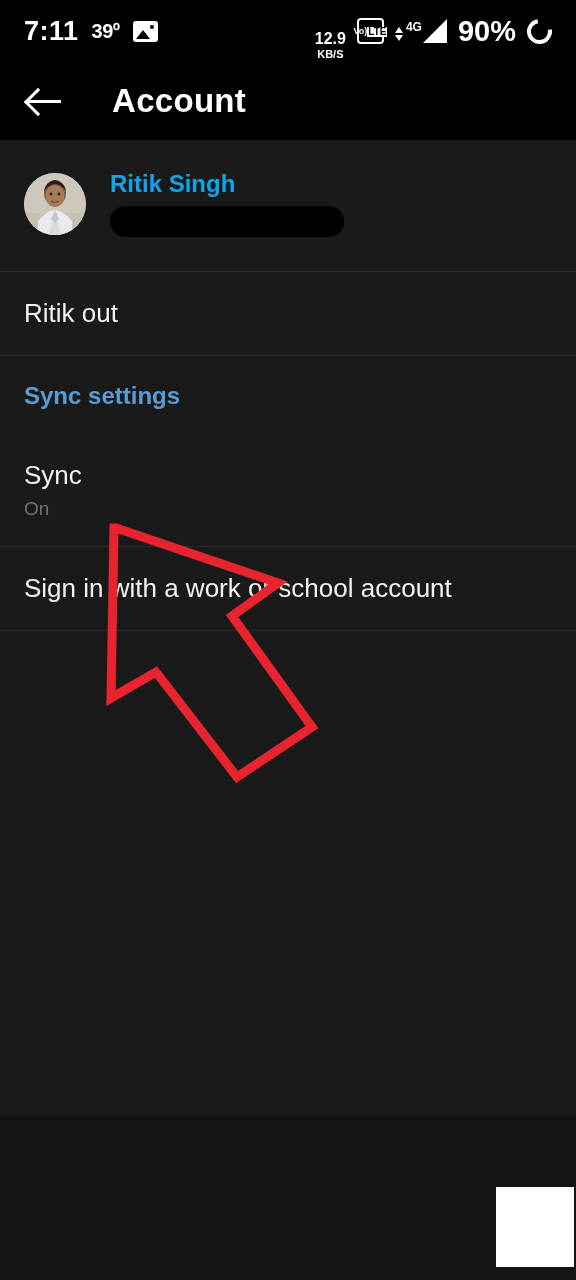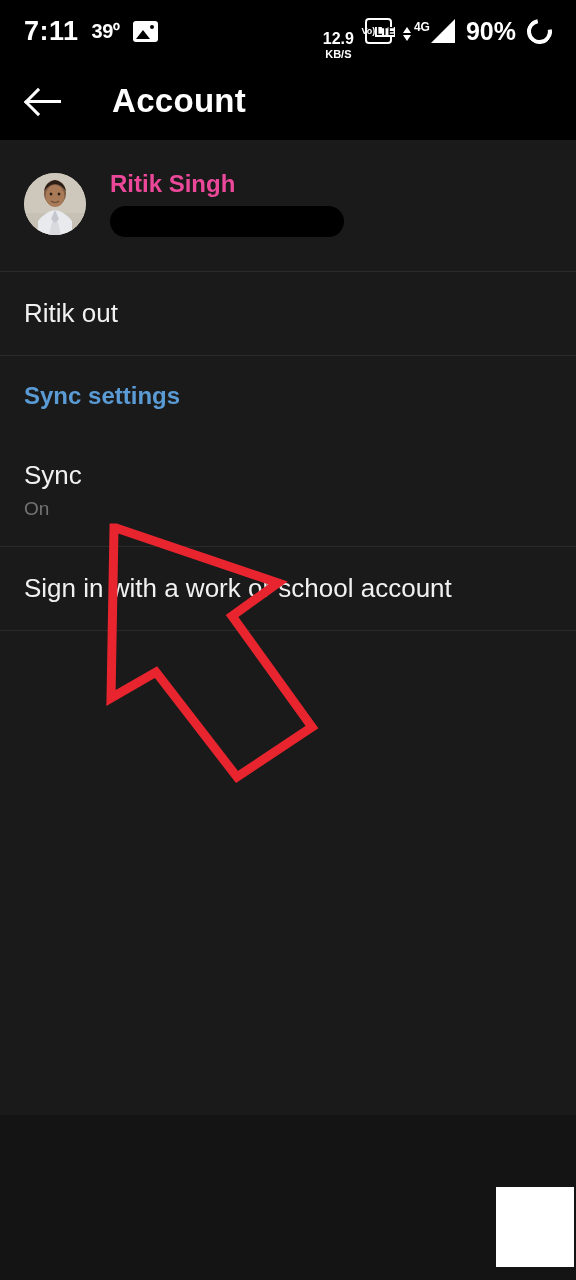--- a/index.html
+++ b/index.html
@@ -47,21 +47,21 @@
   .sb-volte .b{ font-size:10px; font-weight:700; margin-top:1px;
     background:#fff; color:#000; padding:0 1px; }
   .sb-sig{ display:flex; align-items:flex-end; gap:2px; }
   .sb-arrows{ display:flex; flex-direction:column; gap:2px; margin-bottom:2px; }
   .sb-arrows i{ display:block; width:0; height:0; border-left:4px solid transparent;
     border-right:4px solid transparent; }
   .sb-arrows i.up{ border-bottom:6px solid #fff; }
   .sb-arrows i.dn{ border-top:6px solid #fff; }
   .sb-4g{ font-size:12px; font-weight:700; position:relative; top:-9px; left:1px; }
   .sb-bars{ width:0; height:0; border-left:24px solid transparent; border-bottom:24px solid #fff; }
-  .sb-batt{ font-size:25px; font-weight:700; }
+  .sb-batt{ font-size:29px; font-weight:700; }
   .sb-ring{
     width:25px; height:25px; border:4px solid #fff; border-radius:50%;
     border-top-color:transparent; transform:rotate(35deg);
   }
 
   
   .appbar{
     position:absolute; top:62px; left:0; width:576px; height:78px;
     background:#000; display:flex; align-items:center; padding:0 24px;
   }
@@ -78,21 +78,21 @@
   
   .content{ position:absolute; top:140px; left:0; width:576px; bottom:0; background:#1a1a1a; }
   .divider{ height:1px; background:#2a2a2a; width:100%; }
 
   .profile-row{ display:flex; align-items:center; padding:30px 24px 34px 24px; position:relative; }
   .avatar{
     width:62px; height:62px; border-radius:50%; flex:none; overflow:hidden;
     background:#cfcabd; position:relative;
   }
   .profile-text{ margin-left:24px; position:relative; flex:1; }
-  .profile-name{ color:#ec4899; font-size:24px; font-weight:700; }
+  .profile-name{ color:#0ea5e9; font-size:24px; font-weight:700; }
   .redact-bar{
     margin-top:8px; width:234px; height:31px; border-radius:16px; background:#000;
   }
 
   .list-row{ padding:26px 24px; position:relative; cursor:pointer; }
   .row-title{ color:#f1f1f1; font-size:26px; font-weight:400; }
   .row-sub{ color:#737373; font-size:19px; margin-top:7px; }
   .section-head{ padding:26px 24px 24px 24px; }
   .section-head-text{ color:#5b9bd5; font-size:24px; font-weight:700; }
 

